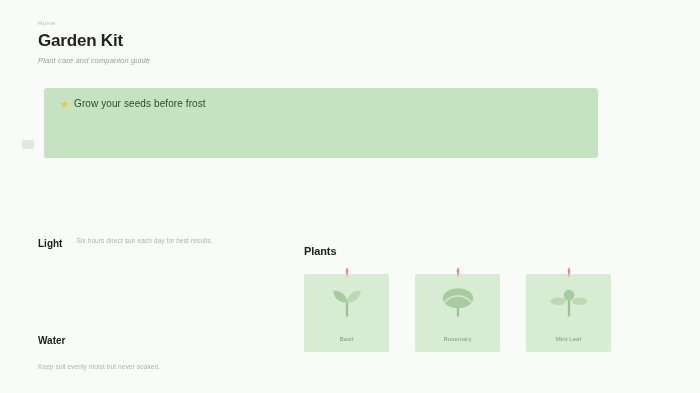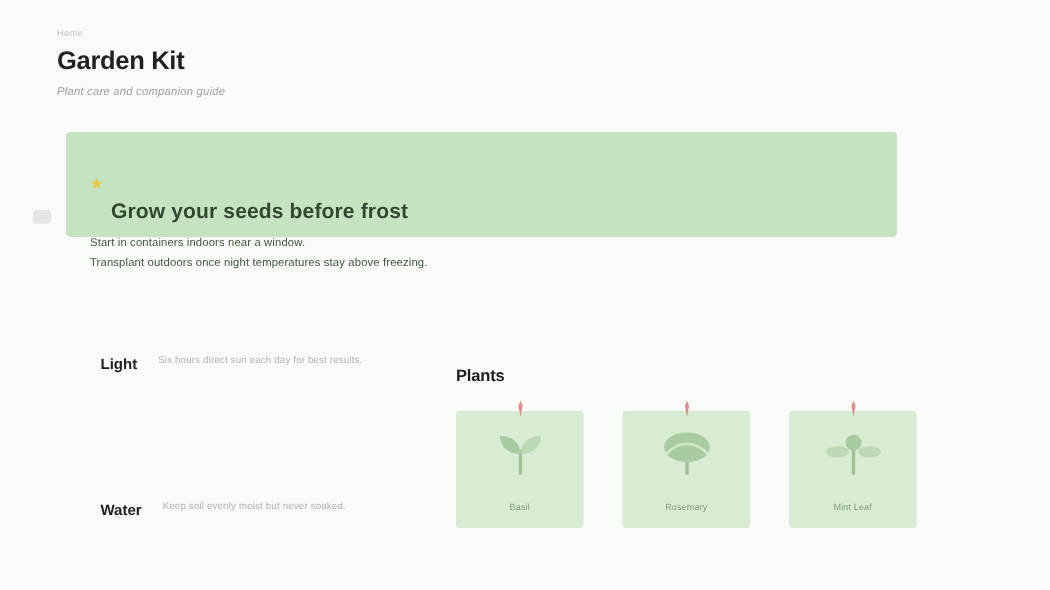--- a/index.html
+++ b/index.html
@@ -88,26 +88,25 @@
   }
 
   .banner-star {
     width: 9px;
     height: 9px;
     flex: 0 0 auto;
     display: block;
   }
 
   .banner-title {
-    font-size: 14px;
-    font-weight: bold;
+    font-size: 10px;
+    font-weight: normal;
     color: #31482e;
     letter-spacing: .1px;
     line-height: 12px;
-    margin-top: 36px;
   }
 
   .banner-body {
     margin-top: 9px;
   }
 
   .banner-line {
     font-size: 7.5px;
     color: #41563d;
     line-height: 13px;
@@ -127,24 +126,23 @@
   .col-left {
     width: 238px;
     flex: 0 0 238px;
     padding-top: 8px;
   }
 
   .info-row {
     display: flex;
     align-items: flex-start;
     gap: 14px;
-    margin-left: 29px;
-  }
-
-  .info-row + .info-row { margin-top: 82px; }
+  }
+
+  .info-row + .info-row { margin-top: 82px; flex-direction: column; }
 
   .info-label {
     font-size: 10px;
     font-weight: bold;
     color: #1c1f1c;
     line-height: 14px;
     white-space: nowrap;
     flex: 0 0 auto;
     padding-top: 1px;
   }
@@ -230,24 +228,20 @@
 
   <div class="banner-rail"></div>
 
   <div class="banner">
     <div class="banner-title-row">
       <svg class="banner-star" viewBox="0 0 24 24">
         <path d="M12 2l2.9 6.3 6.9.8-5.1 4.7 1.4 6.8L12 17.3 5.9 20.6l1.4-6.8L2.2 9.1l6.9-.8z" fill="#e8c84a"></path>
       </svg>
       <div class="banner-title">Grow your seeds before frost</div>
     </div>
-    <div class="banner-body">
-      <div class="banner-line">Start in containers indoors near a window.</div>
-      <div class="banner-line">Transplant outdoors once night temperatures stay above freezing.</div>
-    </div>
   </div>
 
   <div class="content">
 
     <div class="col-left">
 
       <div class="info-row">
         <div class="info-label">Light</div>
         <div class="info-desc">Six hours direct sun each day for best results.</div>
       </div>

